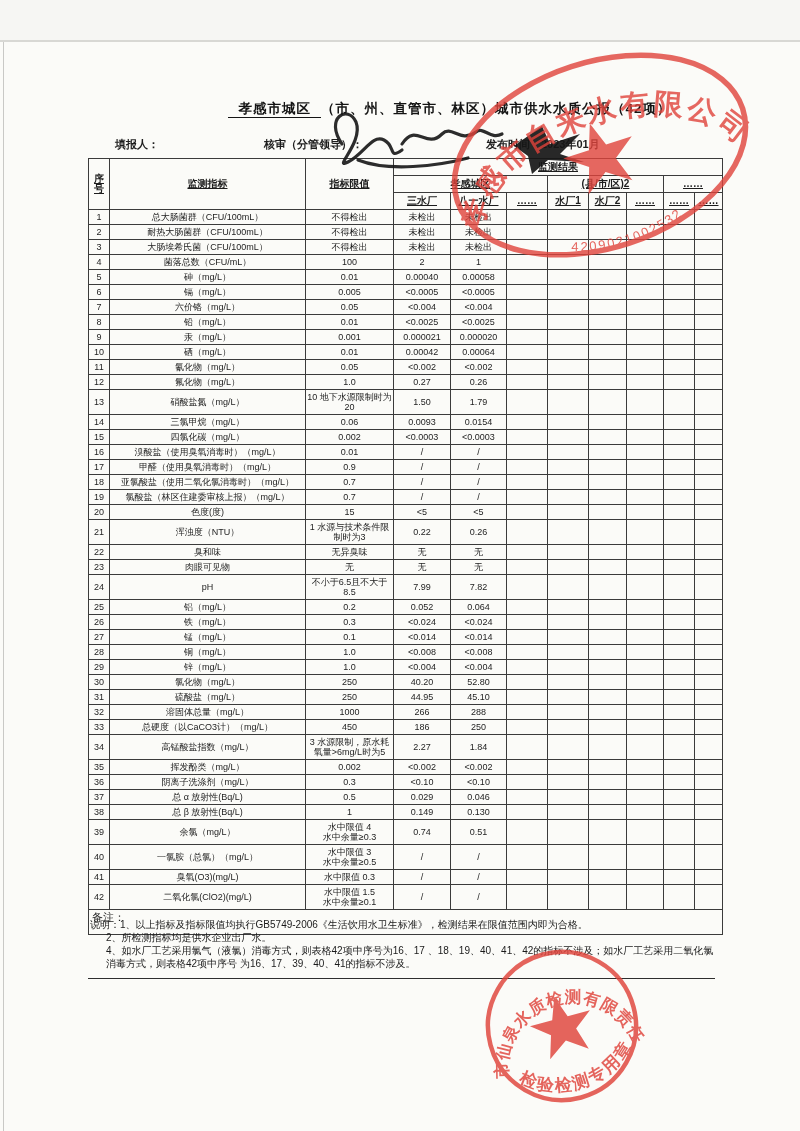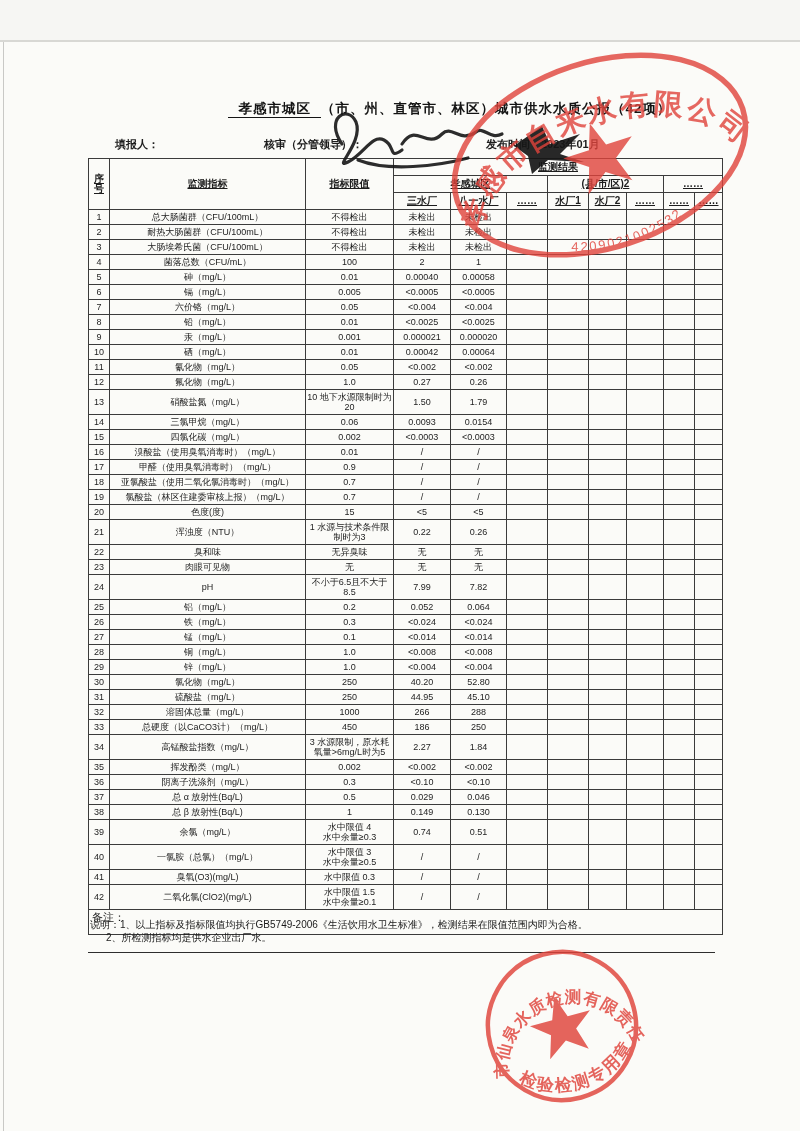--- a/index.html
+++ b/index.html
@@ -673,20 +673,21 @@
     <tbody>
       <tr class="remark-row">
         <td colspan="11">备注：</td>
       </tr>
     </tbody>
   </table>
 
   <div class="notes">
     <div class="note-first"><span>说明：</span><span id="note0">1、以上指标及指标限值均执行GB5749-2006《生活饮用水卫生标准》，检测结果在限值范围内即为合格。</span></div>
   <div class="note-item">2、所检测指标均是供水企业出厂水。</div>
+      <div class="note-item">4、如水厂工艺采用氯气（液氯）消毒方式，则表格42项中序号为16、17 、18、19、40、41、42的指标不涉及；如水厂工艺采用二氧化氯消毒方式，则表格42项中序号 为16、17、39、40、41的指标不涉及。</div>
     </div>
 
   <svg class="sig" width="300" height="90" viewBox="0 0 300 90">
     <g stroke="#161616" stroke-width="3.2" fill="none" stroke-linecap="round" opacity="0.9">
       <path d="M24,44 C6,18 30,4 38,22 C46,42 14,70 30,62 C46,54 54,34 66,40 C78,46 70,60 84,50"></path>
       <path d="M84,44 C98,22 108,50 124,34 C134,24 142,44 158,32 C166,26 172,40 184,34"></path>
       <path d="M40,60 C70,72 120,66 150,58"></path>
     </g>
     <path d="M196,46 L224,26 L232,44 L262,34 L242,54 L266,62 L230,60 L214,74 L210,56 Z" fill="#161616" opacity="0.92"></path>
   </svg>

